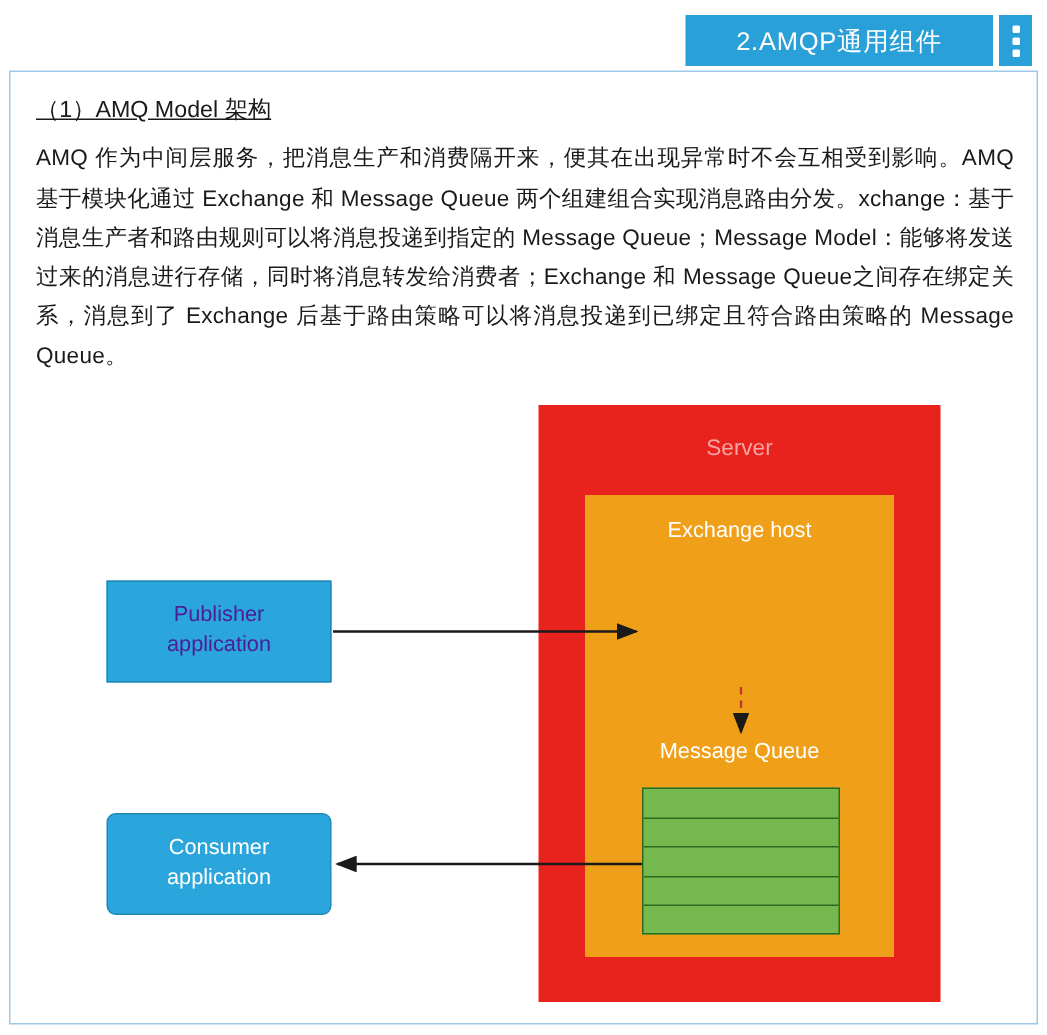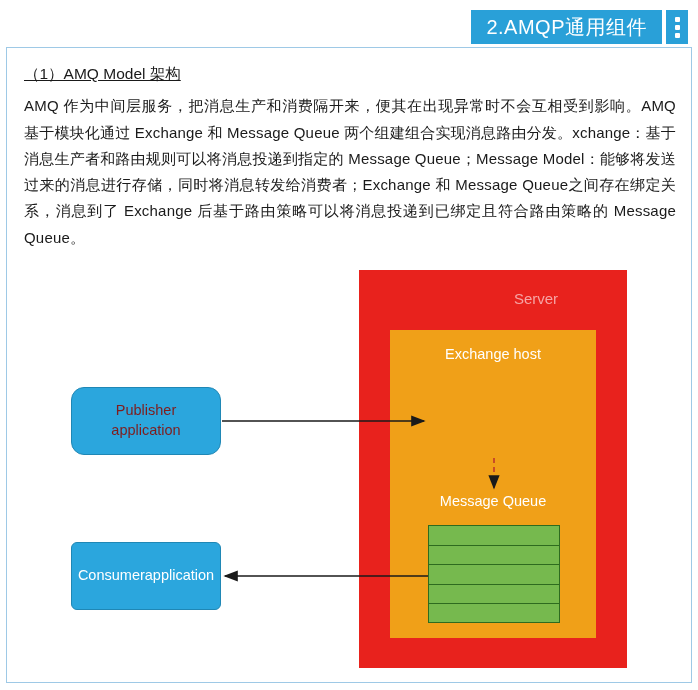--- a/index.html
+++ b/index.html
@@ -27,26 +27,26 @@
     position: absolute;
     right: 10px;
     top: 0;
     height: 34px;
     display: flex;
     align-items: stretch;
   }
   .header-title {
     background: #29a0d8;
     color: #ffffff;
-    font-size: 20px;
+    font-size: 17px;
     letter-spacing: 0.5px;
     display: flex;
     align-items: center;
     justify-content: center;
-    padding: 0 15px;
+    padding: 0 34px;
     height: 34px;
     box-sizing: border-box;
   }
   .header-dots {
     background: #29a0d8;
     width: 22px;
     height: 34px;
     margin-left: 4px;
     display: flex;
     flex-direction: column;
@@ -116,21 +116,20 @@
     box-sizing: border-box;
   }
   .server-label {
     position: absolute;
     left: 359px;
     top: 20px;
     width: 268px;
     text-align: center;
     color: #f6a4a4;
     font-size: 15px;
-    margin-left: 43px;
   }
   .vhost-box {
     position: absolute;
     left: 390px;
     top: 60px;
     width: 206px;
     height: 308px;
     background: #f0a018;
     box-sizing: border-box;
   }
@@ -188,41 +187,42 @@
   }
 
   .pub-box {
     position: absolute;
     left: 71px;
     top: 117px;
     width: 150px;
     height: 68px;
     background: #2ba6dd;
     border: 1px solid #1f87b5;
-    border-radius: 13px;
+    border-radius: 0;
     box-sizing: border-box;
     display: flex;
     flex-direction: column;
     align-items: center;
     justify-content: center;
-    color: #7f1d1d;
+    color: #4c1d95;
     font-size: 14.5px;
     line-height: 1.35;
   }
   .con-box {
     position: absolute;
     left: 71px;
     top: 272px;
     width: 150px;
     height: 68px;
     background: #2ba6dd;
     border: 1px solid #1f87b5;
     border-radius: 6px;
     box-sizing: border-box;
     display: flex;
+    flex-direction: column;
     align-items: center;
     justify-content: center;
     color: #ffffff;
     font-size: 14.5px;
     line-height: 1.35;
   }
   .arrows {
     position: absolute;
     left: 0;
     top: 0;

